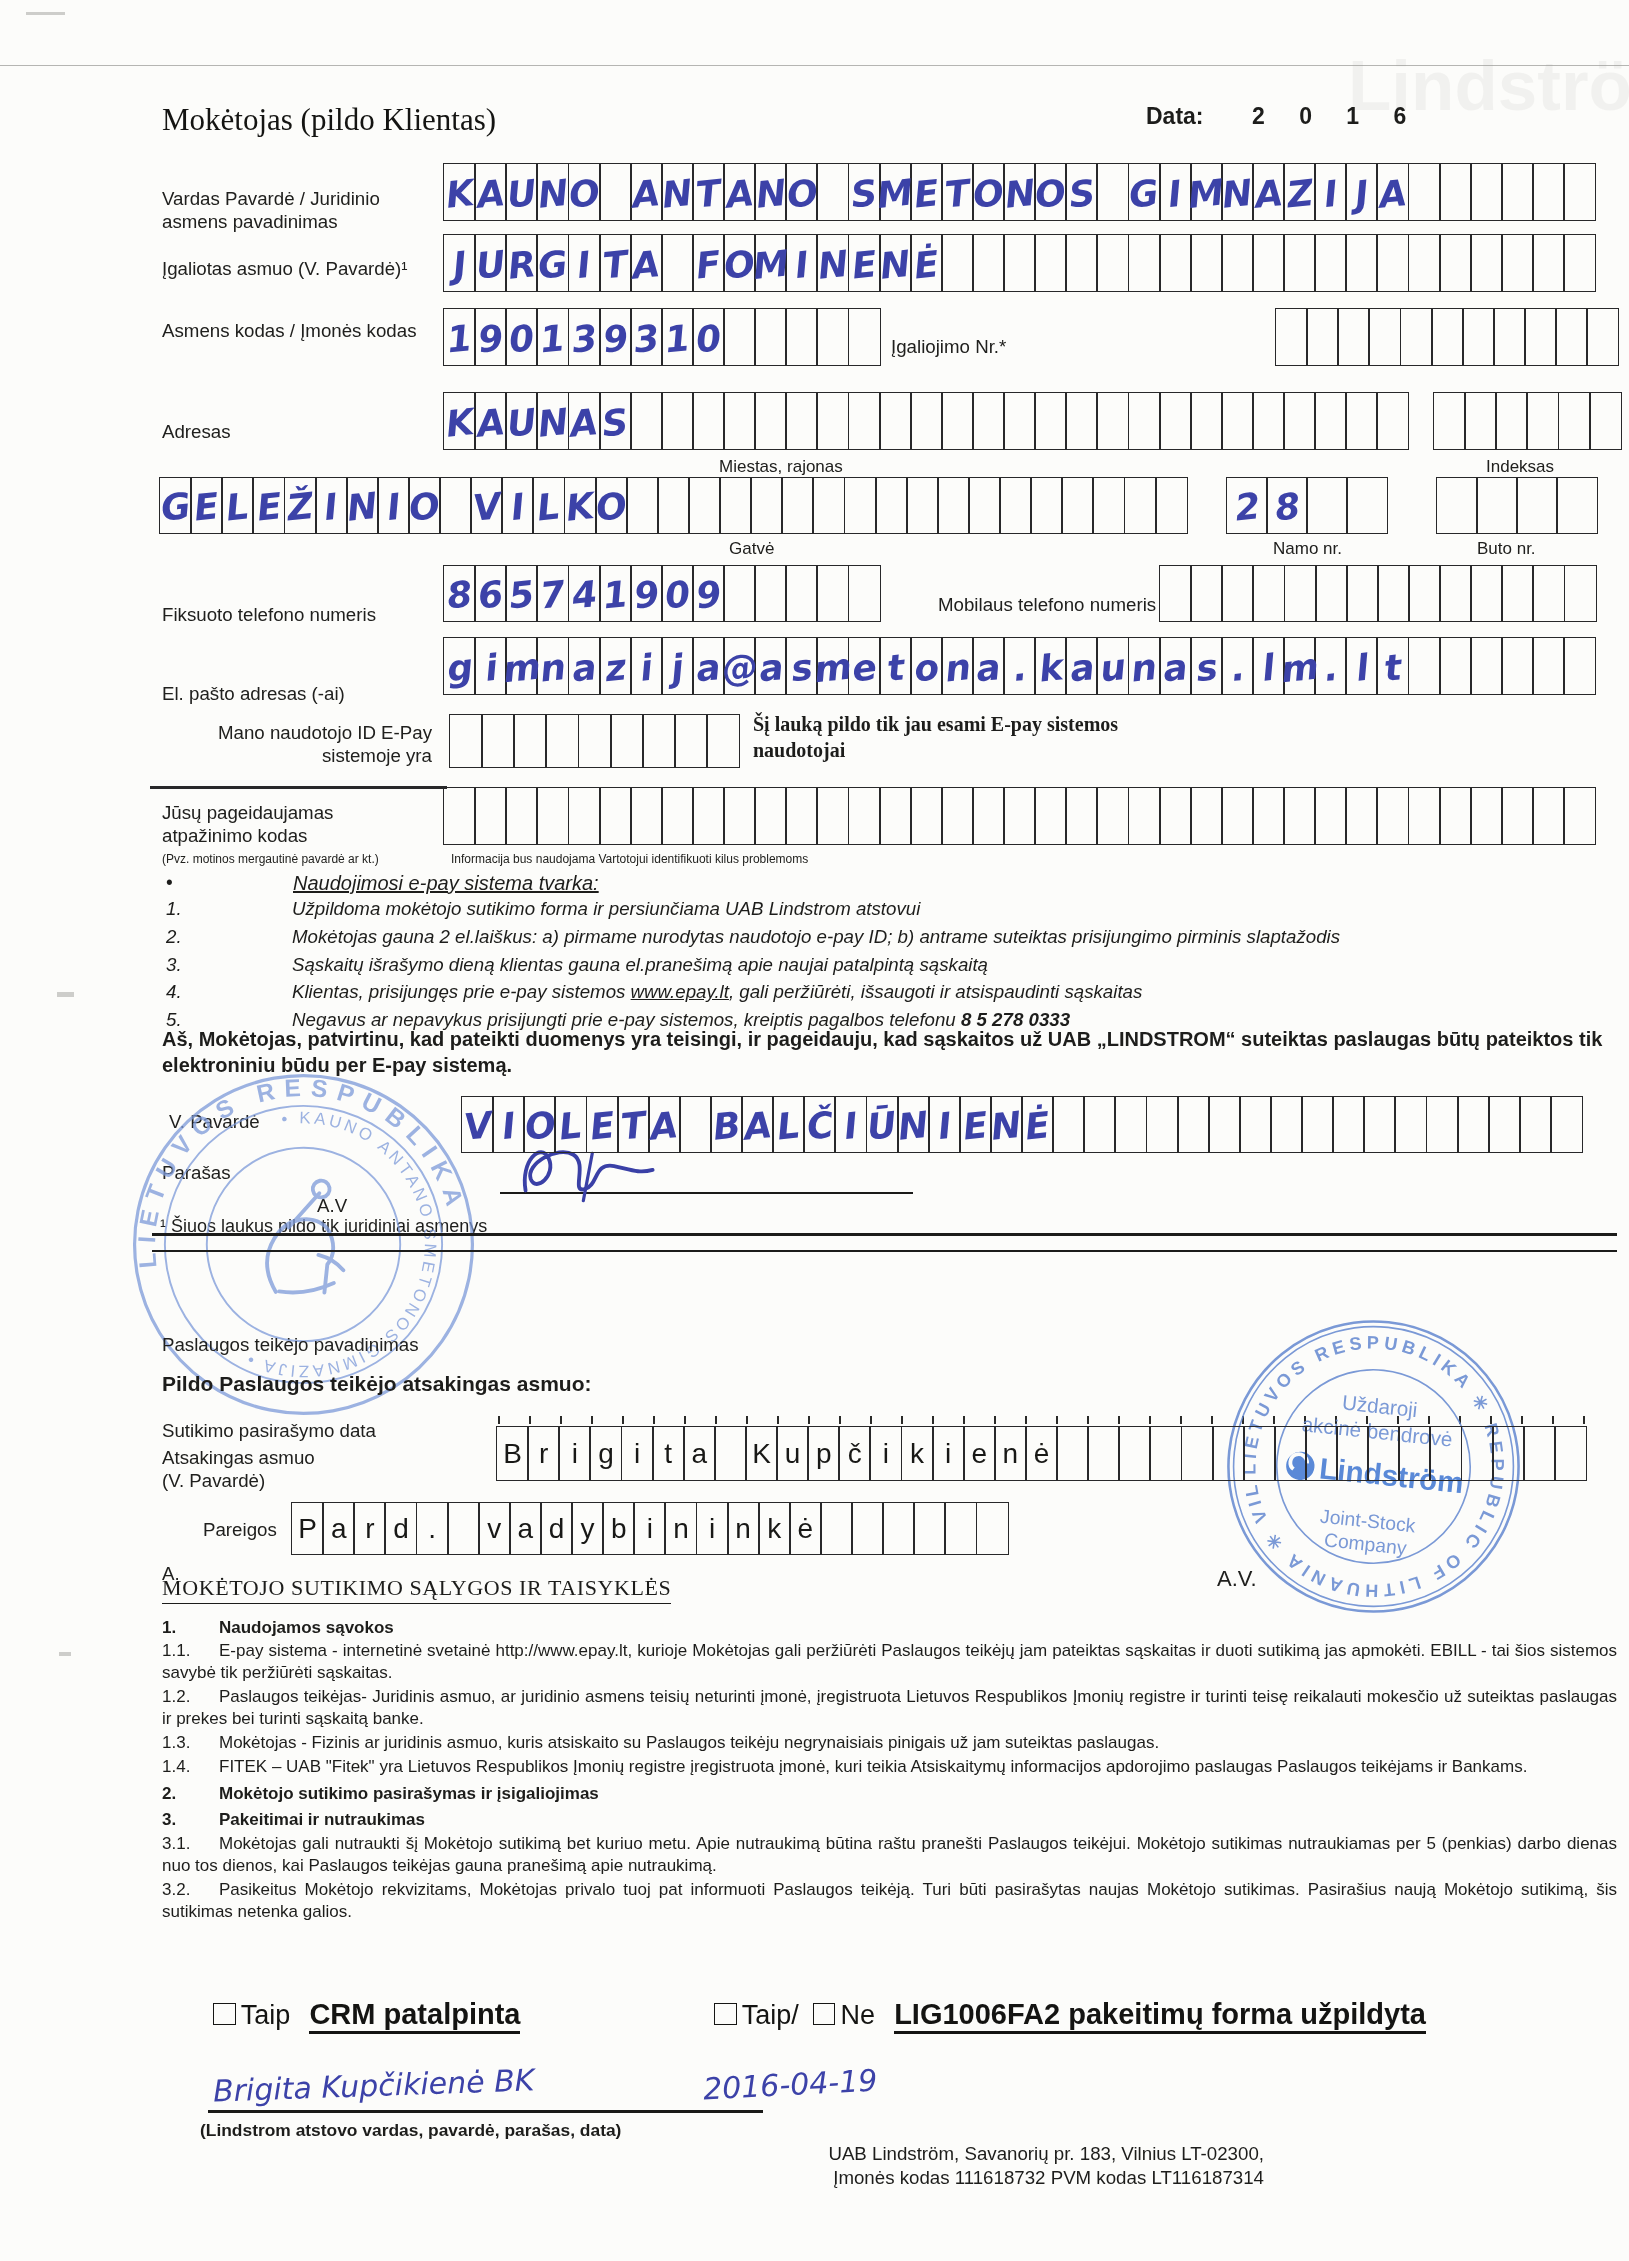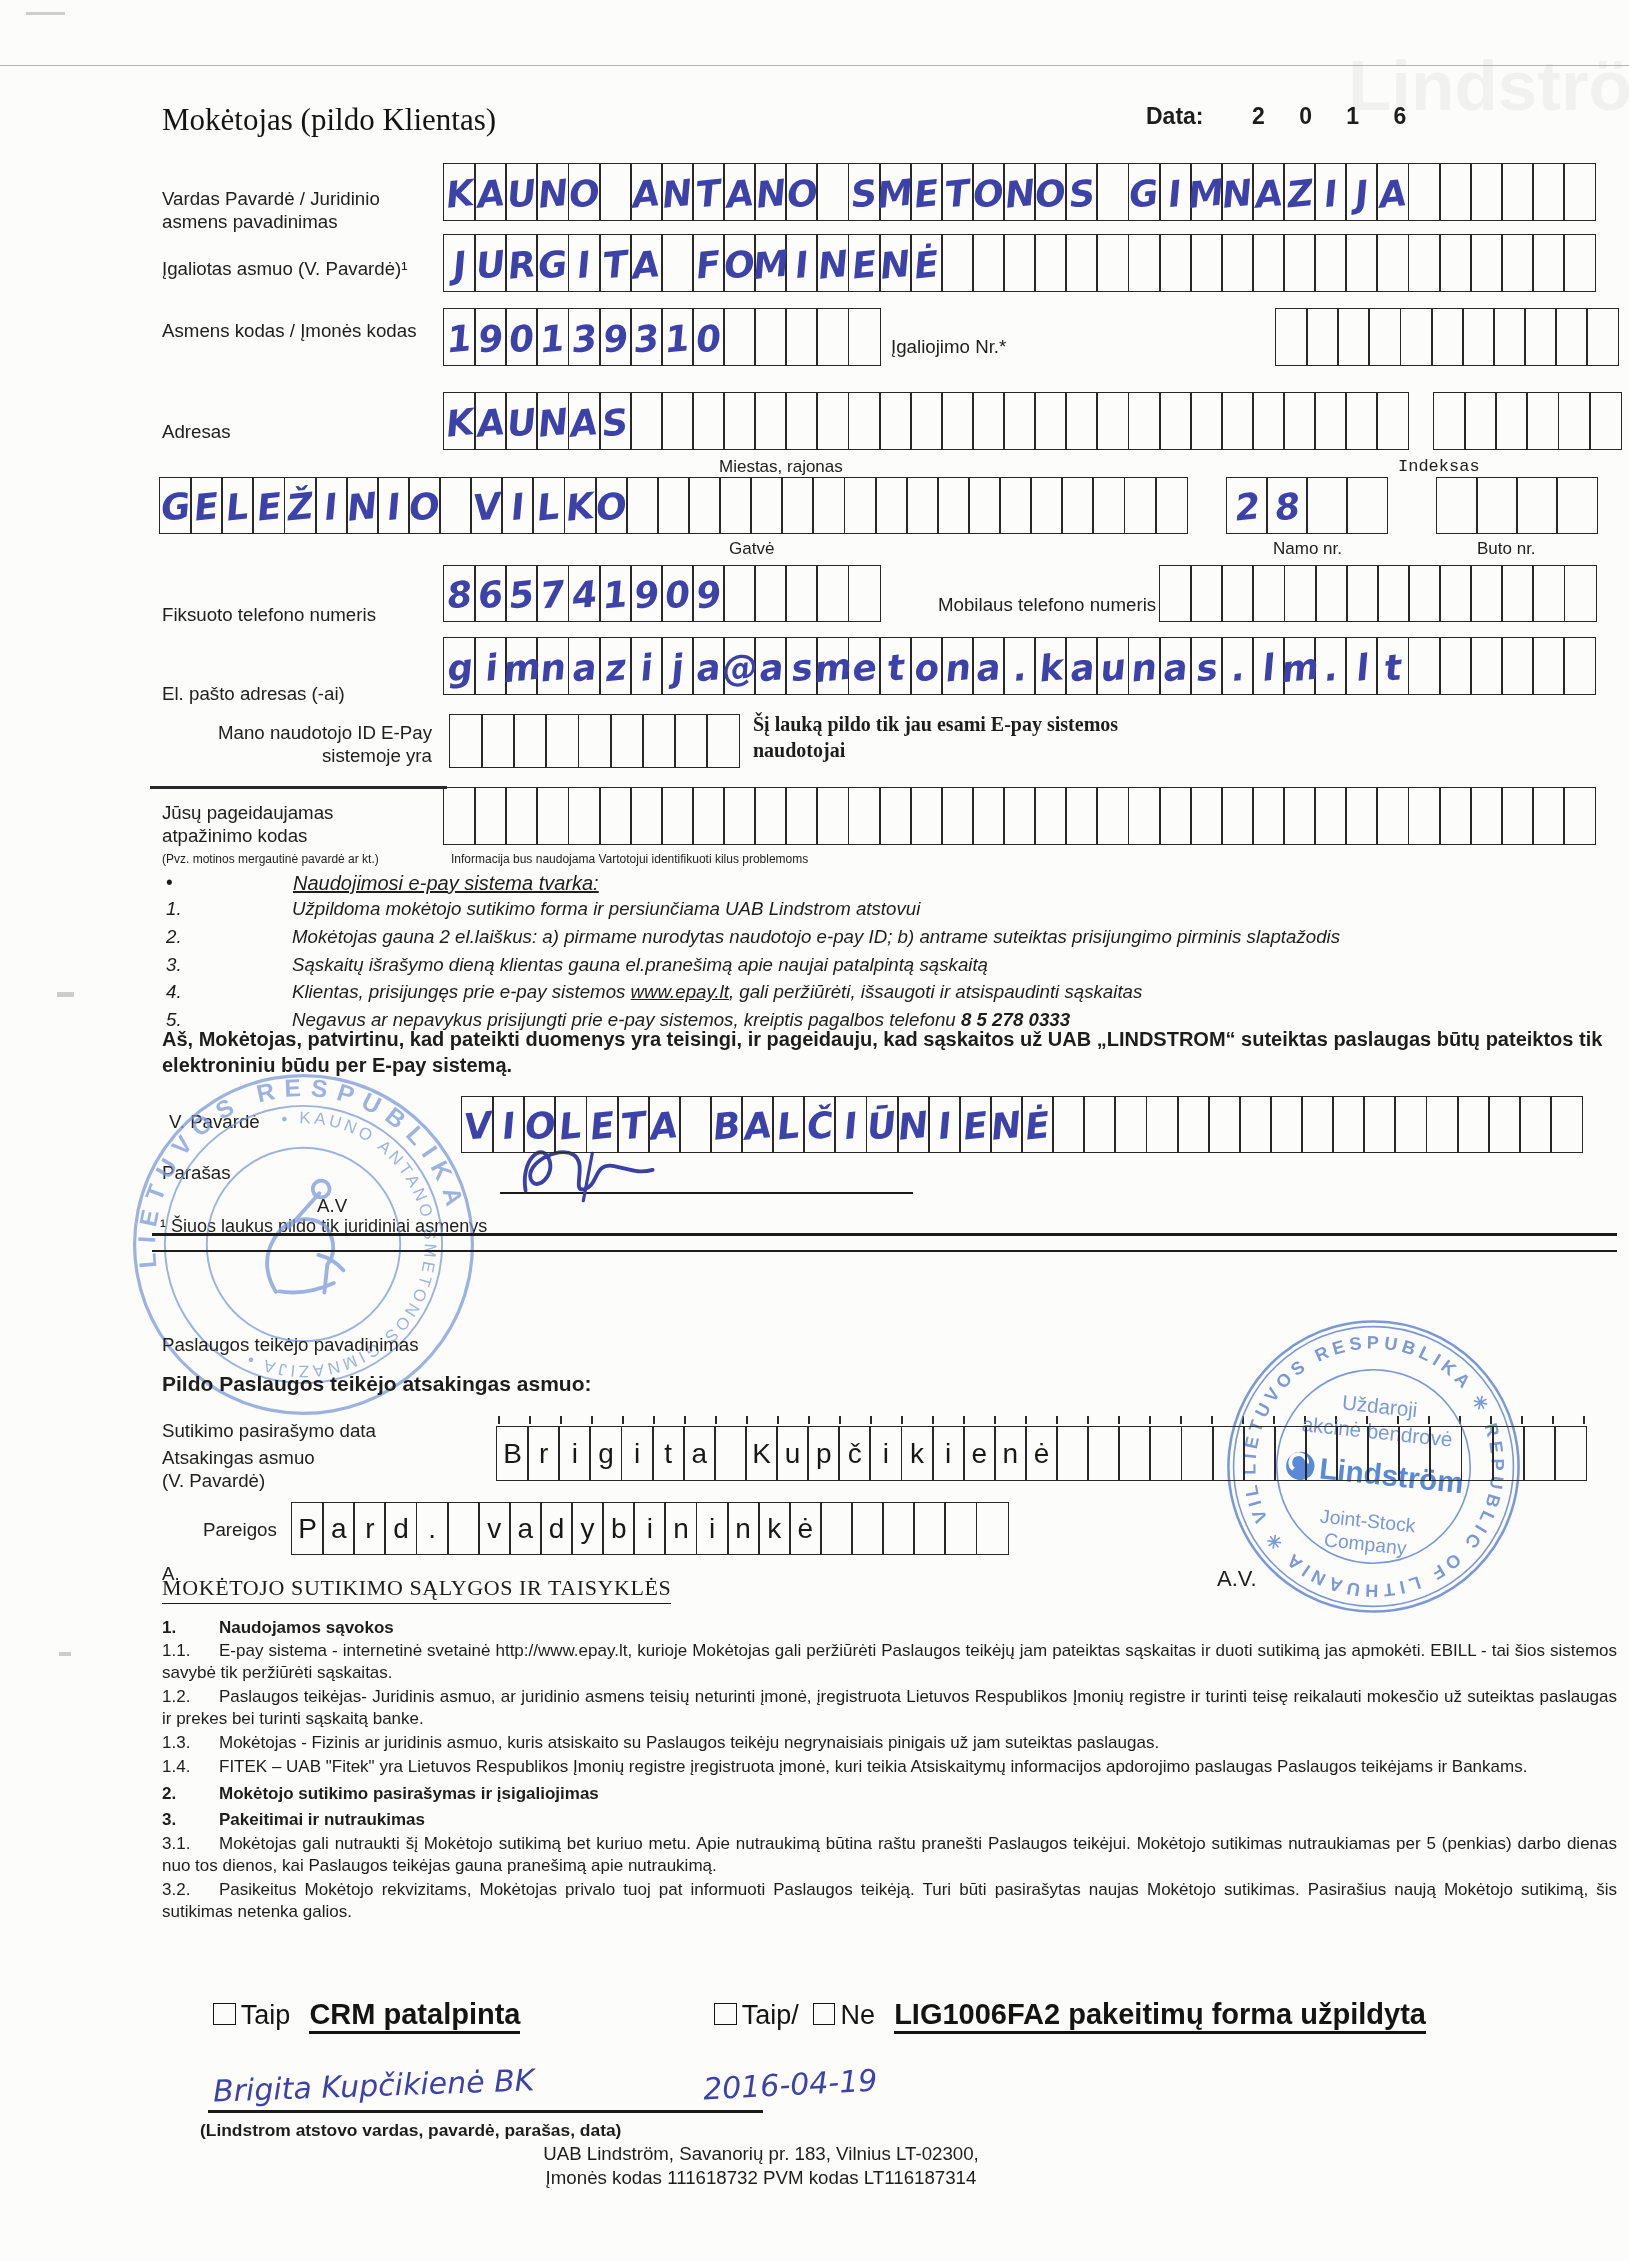--- a/index.html
+++ b/index.html
@@ -51,21 +51,21 @@
   <div class="abs h-serif" style="left:162px;top:102px;">Mokėtojas (pildo Klientas)</div>
   <div class="abs bold" style="left:1146px;top:103px;font-size:23px;">Data:</div>
   <div class="abs bold" style="left:1252px;top:103px;font-size:23px;letter-spacing:14px;">2 0 1 6</div>
 
   <div class="abs label" style="left:162px;top:187px;width:277px;">Vardas Pavardė / Juridinio asmens pavadinimas</div>
   <div class="abs label" style="left:162px;top:257px;width:303px;">Įgaliotas asmuo (V. Pavardė)¹</div>
   <div class="abs label" style="left:162px;top:319px;width:258px;">Asmens kodas / Įmonės kodas</div>
   <div class="abs label" style="left:891px;top:335px;">Įgaliojimo Nr.*</div>
   <div class="abs label" style="left:162px;top:420px;">Adresas</div>
   <div class="abs sublabel" style="left:719px;top:457px;">Miestas, rajonas</div>
-  <div class="abs sublabel" style="left:1398px;top:457px;font-family:Liberation Mono, monospace;">Indeksas</div>
+  <div class="abs sublabel" style="left:1486px;top:457px;">Indeksas</div>
   <div class="abs sublabel" style="left:729px;top:539px;">Gatvė</div>
   <div class="abs sublabel" style="left:1273px;top:539px;">Namo nr.</div>
   <div class="abs sublabel" style="left:1477px;top:539px;">Buto nr.</div>
   <div class="abs label" style="left:162px;top:603px;">Fiksuoto telefono numeris</div>
   <div class="abs label" style="left:938px;top:593px;">Mobilaus telefono numeris</div>
   <div class="abs label" style="left:162px;top:682px;">El. pašto adresas (-ai)</div>
   <div class="abs label" style="left:174px;top:721px;width:258px;text-align:right;">Mano naudotojo ID  E-Pay sistemoje yra</div>
   <div class="abs bold" style="left:753px;top:711px;width:413px;font-family:'Liberation Serif',serif;font-size:20px;line-height:26px;">Šį lauką pildo tik jau esami E-pay sistemos naudotojai</div>
   <div class="artifact" style="left:150px;top:786px;width:297px;height:2.6px;background:#28282a;"></div>
   <div class="abs label" style="left:162px;top:801px;width:213px;">Jūsų pageidaujamas atpažinimo kodas</div>
@@ -173,21 +173,21 @@
     <span class="cb"></span><span>Taip/</span>
     <span class="cb" style="margin-left:6.4px;"></span><span>Ne</span>
     <span class="ul" style="margin-left:11.6px;">LIG1006FA2 pakeitimų forma užpildyta</span>
   </div>
 
   <div class="abs hand-ink" style="left:213px;top:2068px;font-size:30px;transform:rotate(-2deg);">Brigita Kupčikienė  BK</div>
   <div class="abs hand-ink" style="left:703px;top:2067px;font-size:30px;transform:rotate(-3deg);">2016-04-19</div>
   <div class="artifact" style="left:208px;top:2110px;width:555px;height:2.6px;background:#1a1a18;"></div>
   <div class="abs" style="left:200px;top:2120px;font-size:17.4px;font-weight:bold;">(Lindstrom atstovo vardas, pavardė, parašas, data)</div>
 
-  <div class="abs" style="left:258px;top:2142px;width:1006px;text-align:center;font-size:18.7px;line-height:24px;">
+  <div class="abs" style="left:258px;top:2142px;width:1006px;text-align:right;font-size:18.7px;line-height:24px;">
     <div>UAB Lindström, Savanorių pr. 183, Vilnius LT-02300,</div>
     <div>Įmonės kodas 111618732 PVM kodas  LT116187314</div>
   </div>
 
   <div>
       <div class="boxrow hand" style="left: 445px; top: 163px; height: 58px;">
         <div class="box" style="width: 31px;">
           <span>K</span>
         </div>
         <div class="box" style="width: 31px;">

